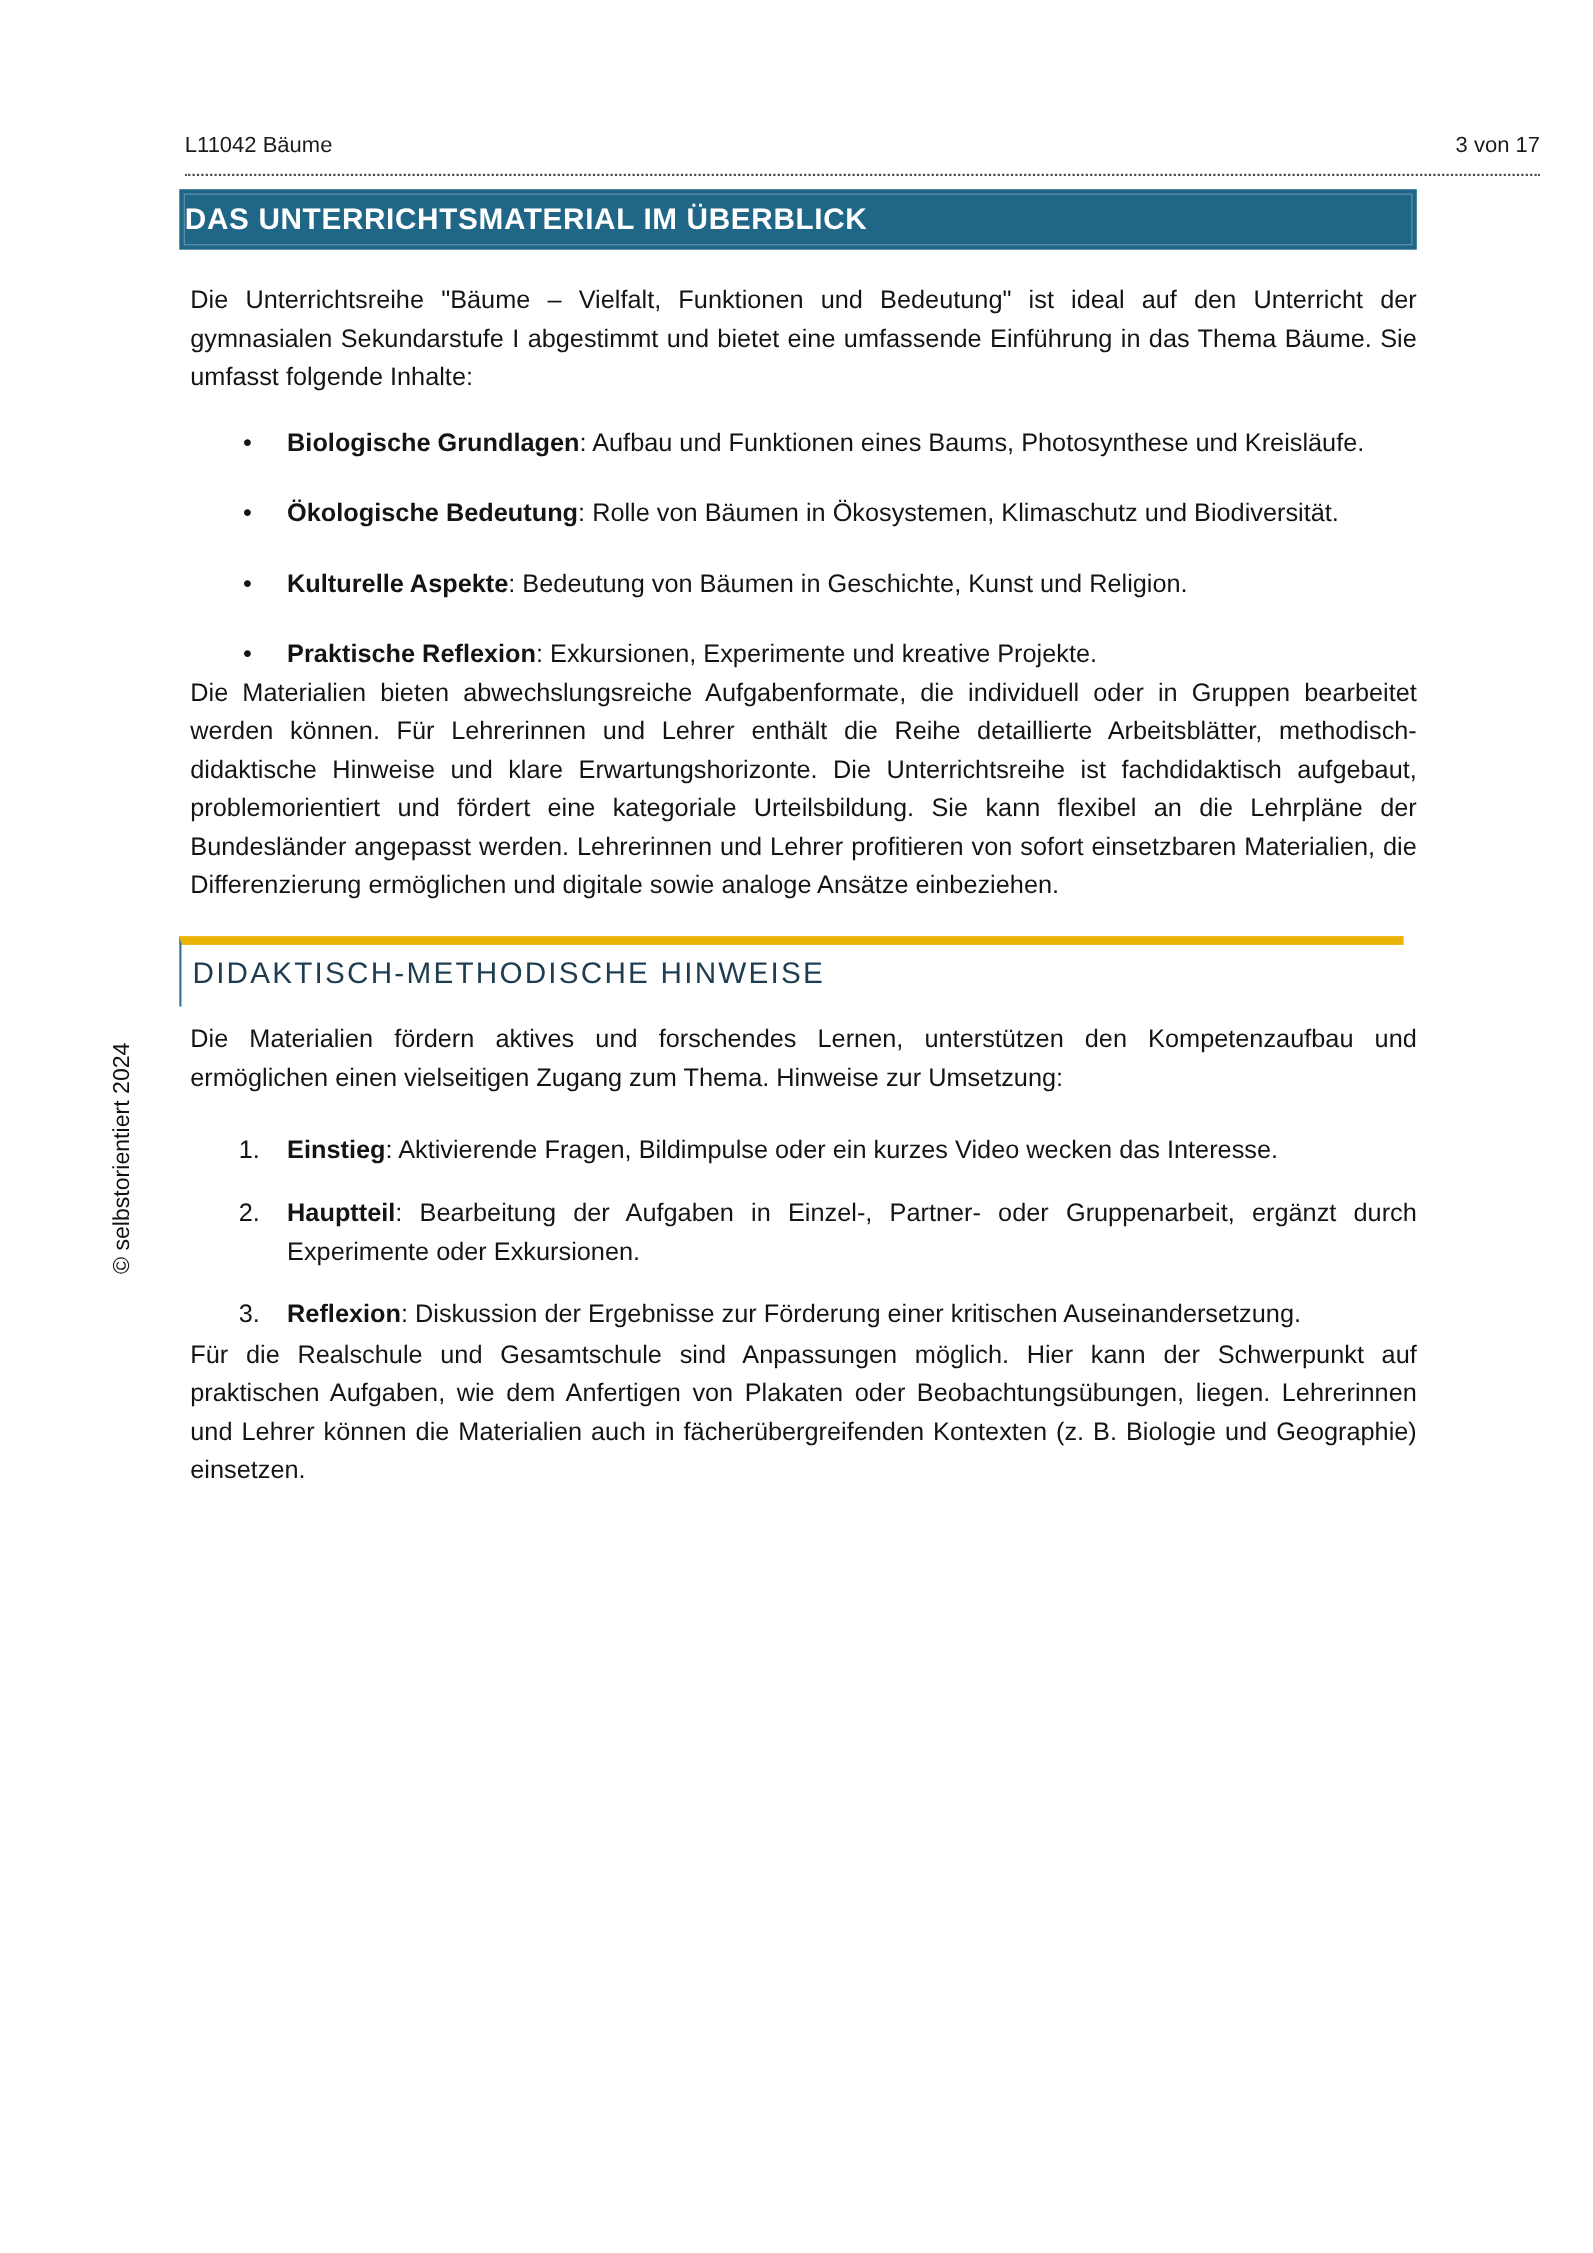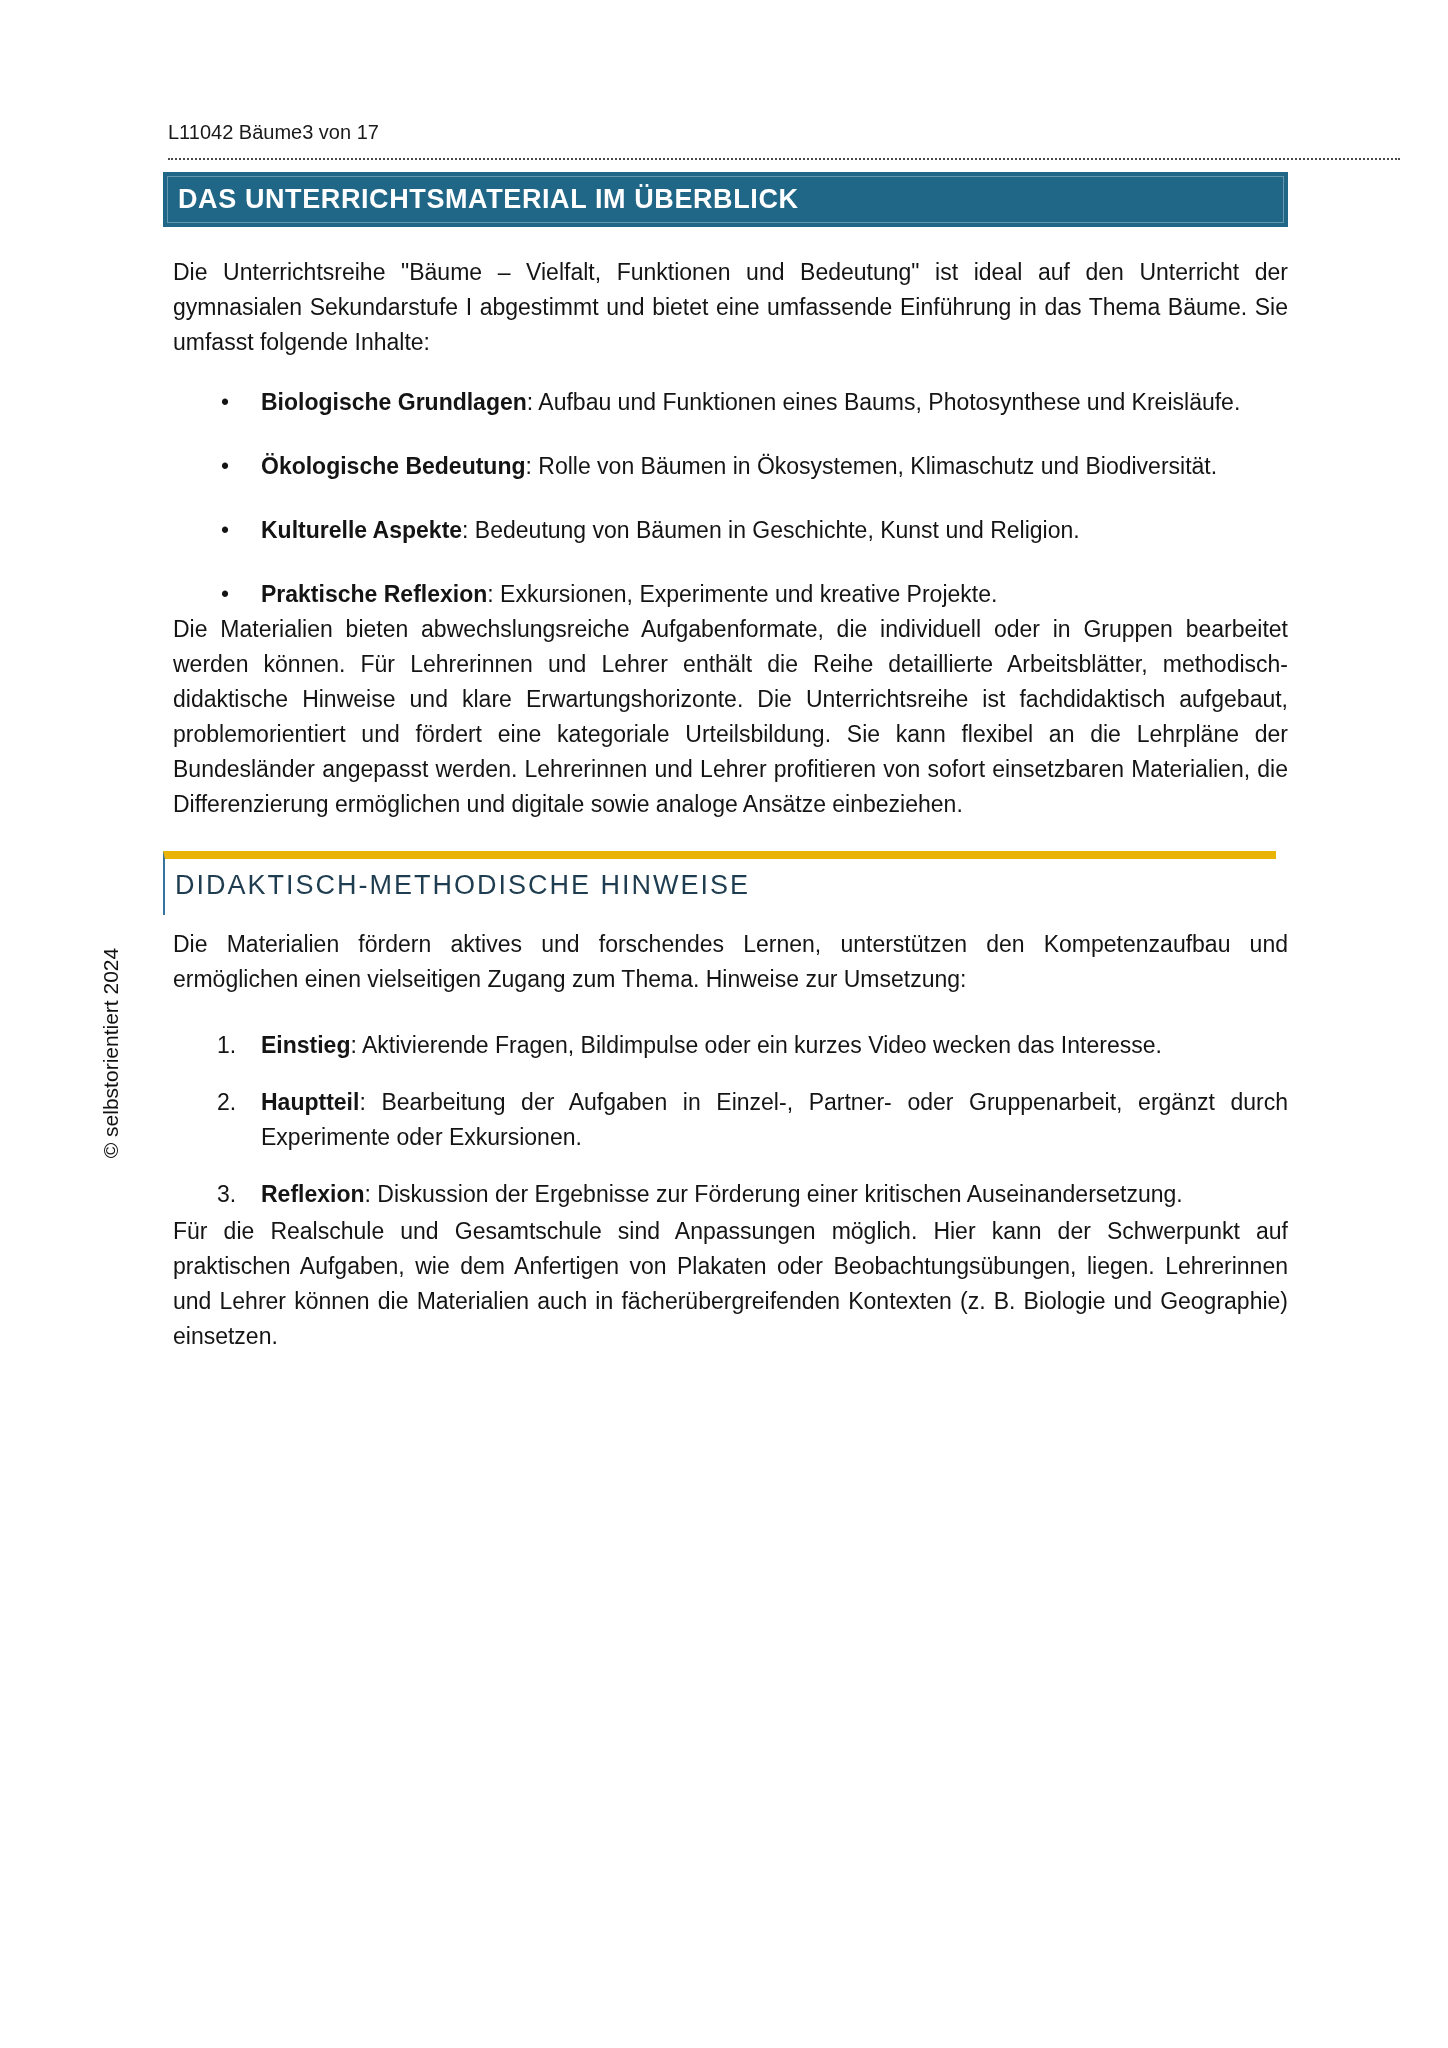--- a/index.html
+++ b/index.html
@@ -18,20 +18,21 @@
     overflow: hidden;
   }
 
   
   .running-header {
     position: absolute;
     left: 168px;
     top: 120px;
     width: 1232px;
     display: flex;
+    justify-content: space-between;
     align-items: flex-end;
     font-size: 20px;
     line-height: 24px;
     color: #1a1a1a;
     border-bottom: 2px dotted #4a4a4a;
     padding-bottom: 14px;
   }
 
   
   .side-note {
@@ -59,21 +60,21 @@
     background: #206687;
     padding: 4px;
   }
   .title-bar-inner {
     border: 1px solid rgba(255, 255, 255, 0.32);
     color: #ffffff;
     font-weight: bold;
     font-size: 27px;
     line-height: 29px;
     letter-spacing: 0.6px;
-    padding: 8px 10px;
+    padding: 8px 0;
   }
 
   .para {
     text-align: justify;
     margin: 0 0 0 10px;
   }
   .p-intro   { margin-top: 28px; }
   .p-outro1  { }
   .p-intro2  { margin-top: 12px; }
   .p-outro2  { margin-top: 2px; }

